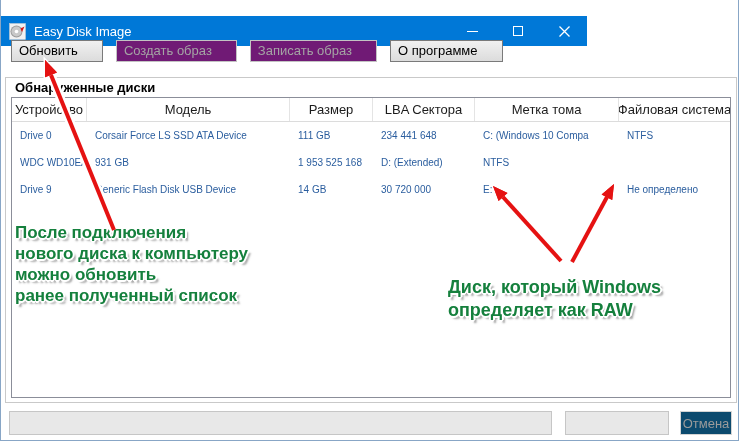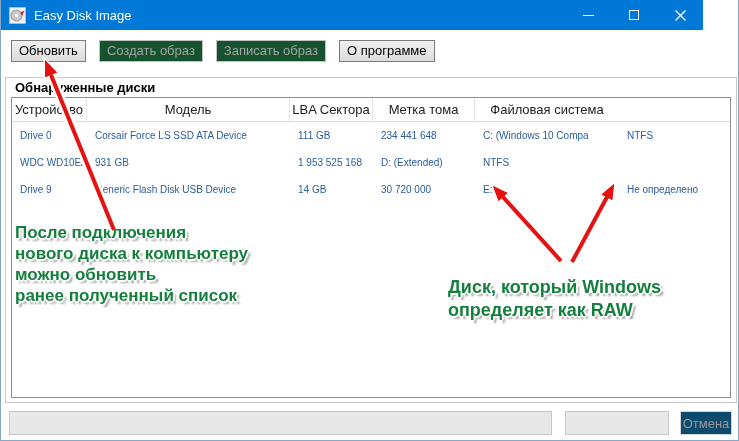--- a/index.html
+++ b/index.html
@@ -6,41 +6,41 @@
   html,body { width:739px; height:441px; background:#fff; }
   body { font-family:"Liberation Sans", sans-serif; }
 
   .window {
     position:relative; width:739px; height:441px; background:#ffffff;
     border:1px solid #88a6c6; border-top:none; overflow:hidden;
   }
 
   
   .titlebar {
-    position:absolute; left:0; top:0; width:702px; height:30px;
+    position:absolute; left:0; top:16px; width:586px; height:30px;
     background:#0078d7; display:flex; align-items:center;
   }
   .app-icon { margin-left:8px; width:17px; height:17px; flex:0 0 auto; }
   .title-text { color:#ffffff; font-size:13px; margin-left:8px; }
   .win-controls { position:absolute; right:0; top:0; height:30px; display:flex; }
   .win-btn { width:46px; height:30px; display:flex; align-items:center; justify-content:center; cursor:default; }
   .glyph-min { width:11px; height:1px; background:#fff; }
   .glyph-max { width:10px; height:10px; border:1px solid #fff; }
 
   
   .toolbar { position:absolute; left:10px; top:40px; display:flex; }
   .tb-btn {
-    height:22px; padding:2px 7px 3px 7px; font-size:13px;
+    height:22px; padding:2px 24px 3px 7px; font-size:13px;
     font-family:"Liberation Sans", sans-serif;
     background:linear-gradient(#f1f1f1,#dcdcdc);
     border:1px solid #7a7a7a; color:#000; white-space:nowrap;
   }
   .tb-btn + .tb-btn { margin-left:13px; }
   .tb-btn.disabled {
-    background:#14532d; border-color:#c3c3c3; color:#a4a4a4;
+    background:#701a75; border-color:#c3c3c3; color:#a4a4a4;
   }
 
   
   .groupbox {
     position:absolute; left:4px; top:77px; width:732px; height:326px;
     border:1px solid #c9c9c9; background:#fff;
   }
   .group-title {
     position:absolute; left:9px; top:2px; font-size:13px; font-weight:bold; color:#000;
   }
@@ -131,20 +131,21 @@
     <button class="tb-btn disabled">Записать образ</button>
     <button class="tb-btn">О программе</button>
   </div>
 
   <div class="groupbox">
     <div class="group-title">Обнаруженные диски</div>
     <div class="listview">
       <div class="lv-header">
         <div class="hcell">Устройство</div>
         <div class="hcell">Модель</div>
+        <div class="hcell">Размер</div>
         <div class="hcell">LBA Сектора</div>
         <div class="hcell">Метка тома</div>
         <div class="hcell">Файловая система</div>
       </div>
       <div class="lv-row">
         <div class="cell">Drive 0</div>
         <div class="cell">Corsair Force LS SSD ATA Device</div>
         <div class="cell">111 GB</div>
         <div class="cell">234 441 648</div>
         <div class="cell">C: (Windows 10 Compa</div>

